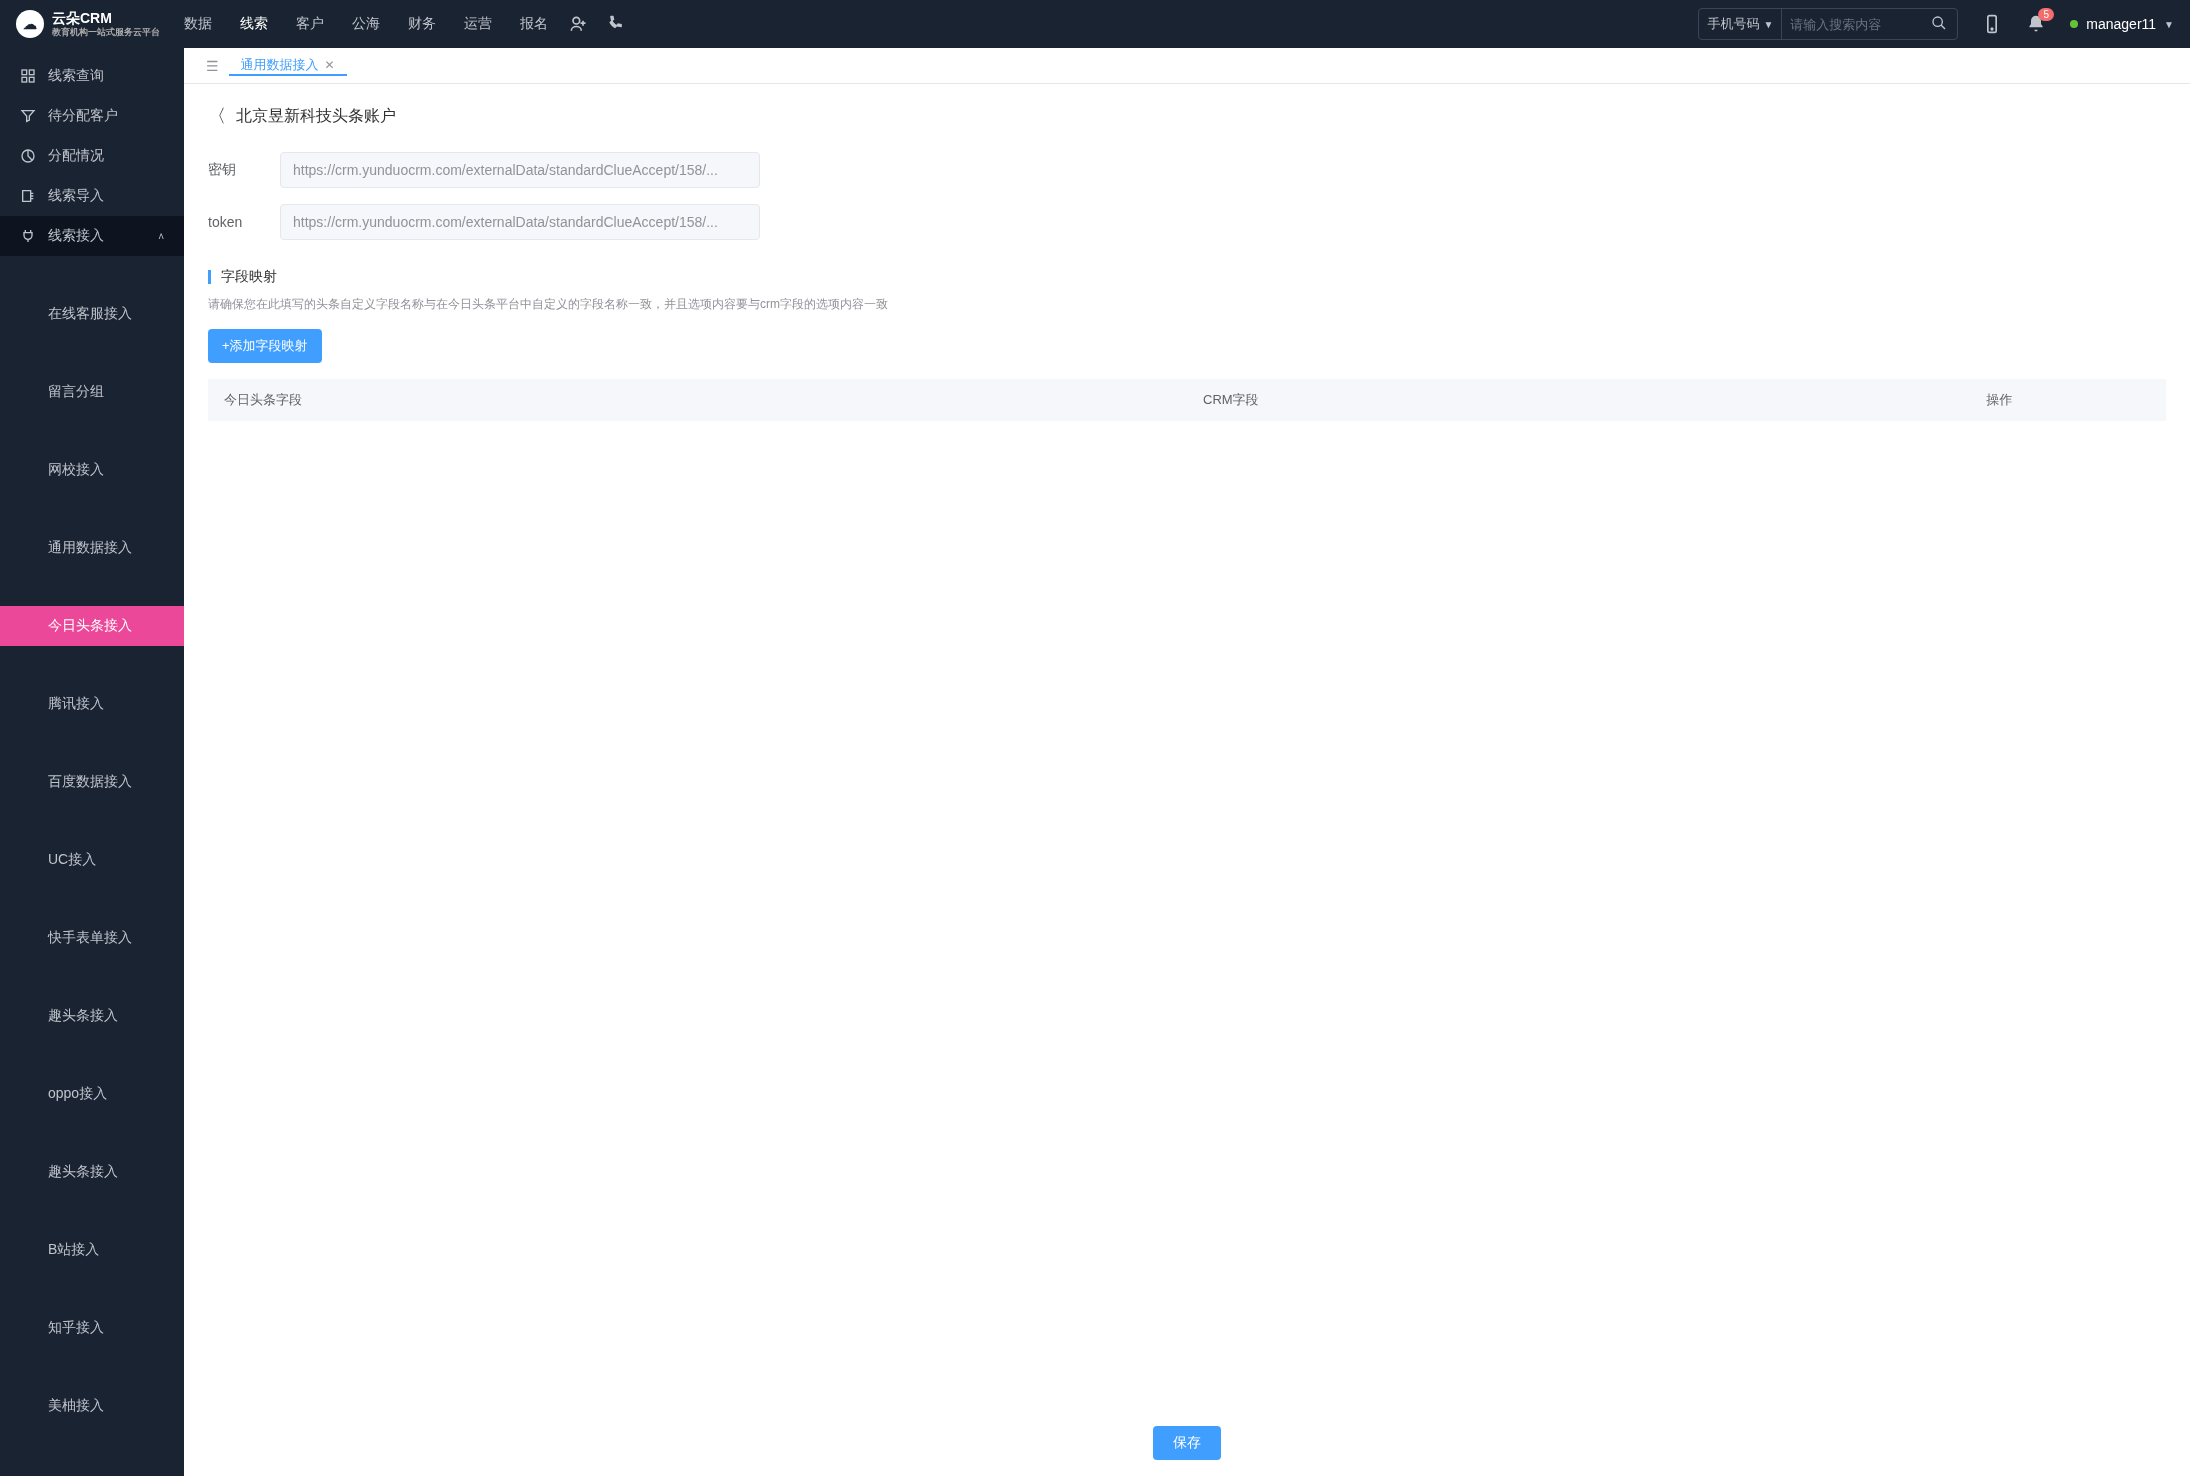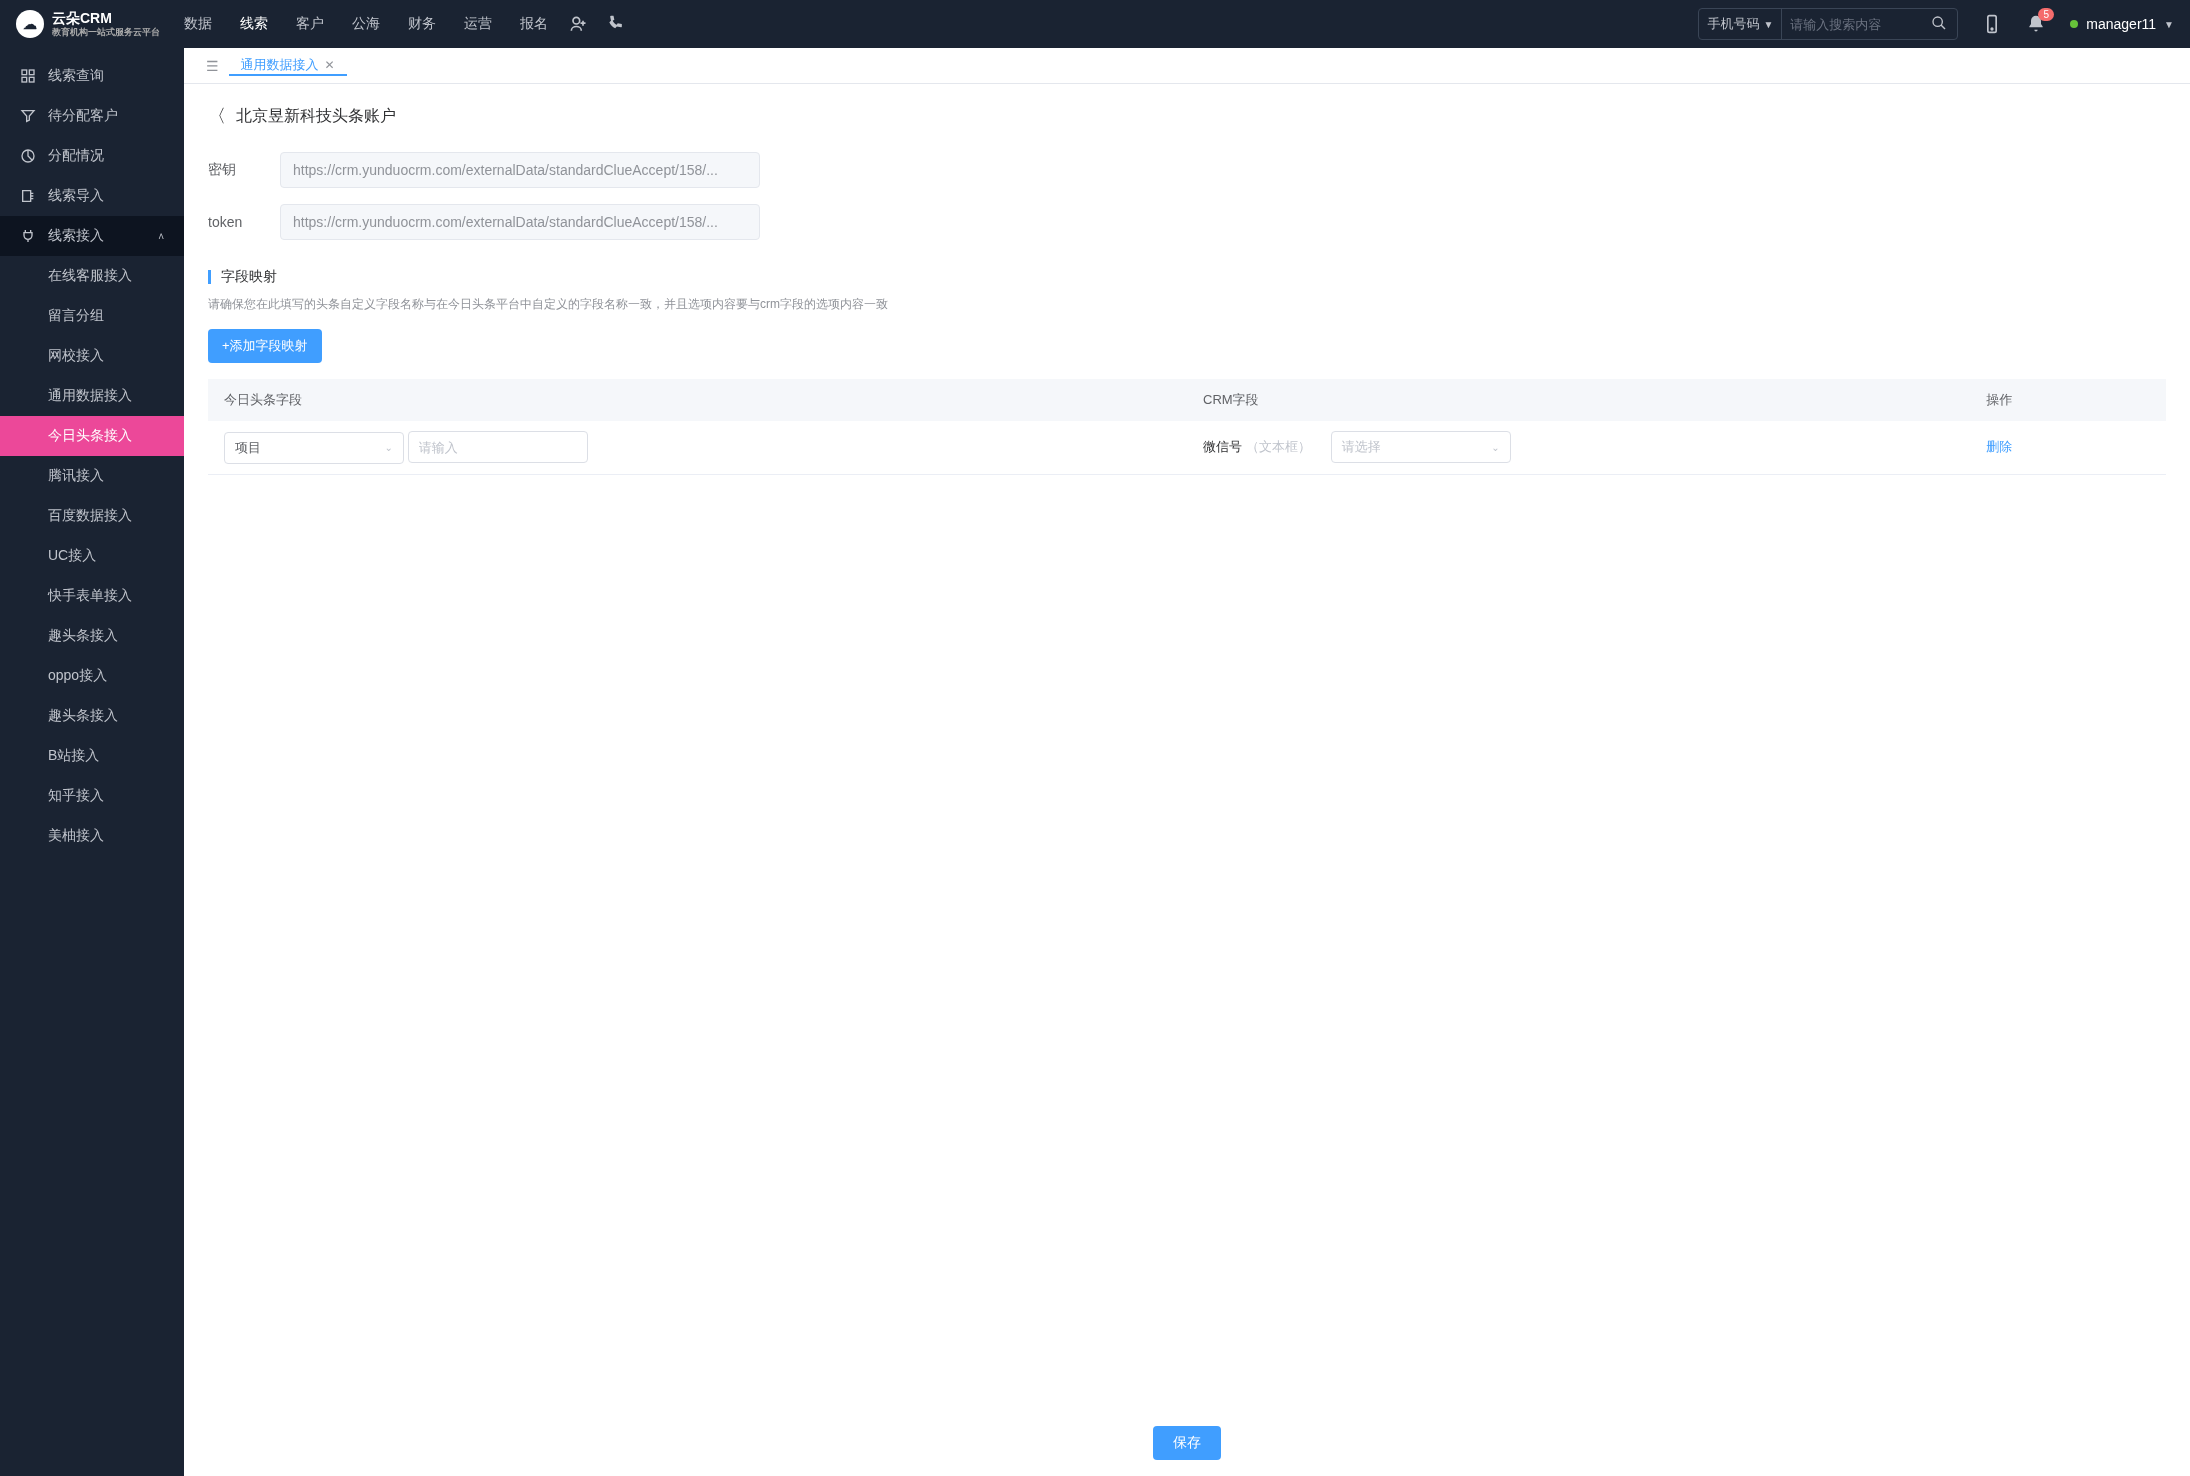--- a/index.html
+++ b/index.html
@@ -23,21 +23,21 @@
 .right-icons { display: flex; align-items: center; gap: 24px; margin-left: 24px; }
 .bell-wrap { position: relative; }
 .badge { position: absolute; top: -6px; right: -8px; background: #f56c6c; color: #fff; font-size: 10px; border-radius: 8px; padding: 1px 5px; min-width: 16px; text-align: center; }
 .user-info { display: flex; align-items: center; gap: 8px; color: #fff; cursor: pointer; }
 .status-dot { width: 8px; height: 8px; background: #67c23a; border-radius: 50%; }
 .layout { display: flex; height: calc(100vh - 48px); }
 .sidebar { width: 184px; background: #1a2332; color: #c0c4cc; overflow-y: auto; flex-shrink: 0; padding-top: 8px; }
 .side-item { display: flex; align-items: center; height: 40px; padding: 0 20px; cursor: pointer; font-size: 14px; gap: 12px; }
 .side-item.expanded { justify-content: space-between; }
 .side-item-left { display: flex; align-items: center; gap: 12px; }
-.side-sub { padding-left: 48px; }
+.side-sub { padding-left: 48px; margin-top: 38px; }
 .side-sub.active { background: #ec4899; color: #fff; }
 .side-icon { width: 16px; height: 16px; display: flex; align-items: center; justify-content: center; }
 .main { flex: 1; display: flex; flex-direction: column; background: #fff; overflow: hidden; }
 .tabs-bar { height: 36px; background: #fff; border-bottom: 1px solid #e4e7ed; display: flex; align-items: center; padding: 0 12px; }
 .tabs-toggle { padding: 0 10px; color: #909399; cursor: pointer; }
 .tab { display: flex; align-items: center; height: 100%; padding: 0 12px; font-size: 13px; gap: 6px; cursor: pointer; color: #303133; border-bottom: 2px solid transparent; }
 .tab.active { color: #409eff; border-bottom-color: #409eff; }
 .tab-close { color: #909399; font-size: 12px; cursor: pointer; }
 .content { flex: 1; padding: 20px 24px; overflow-y: auto; position: relative; }
 .page-header { display: flex; align-items: center; gap: 10px; margin-bottom: 24px; }
@@ -237,31 +237,20 @@
 
       <table class="table">
         <thead>
           <tr>
             <th style="width:50%">今日头条字段</th>
             <th style="width:40%">CRM字段</th>
             <th class="op">操作</th>
           </tr>
         </thead>
         <tbody id="table-body">
-            <tr>
-              <td><div class="select-box">
-                  <span>项目</span>
-                  <span class="chevron">⌄</span>
-                </div> <input class="small-input" placeholder="请输入" style=""></td>
-              <td><span class="crm-text">微信号</span><span class="crm-hint">（文本框）</span> <div class="select-box placeholder" style="margin-left:16px">
-                  <span>请选择</span>
-                  <span class="chevron">⌄</span>
-                </div></td>
-              <td><span class="link-btn">删除</span></td>
-            </tr>
           </tbody>
       </table>
 
       <div class="save-bar">
         <button class="save-btn">保存</button>
       </div>
     </div>
   </div>
 </div>
 

